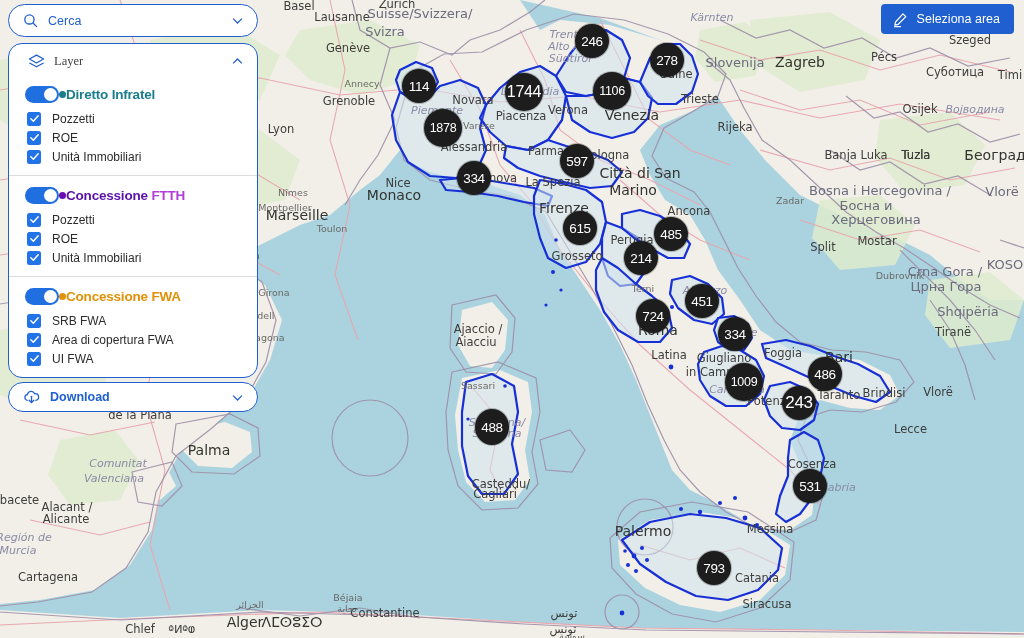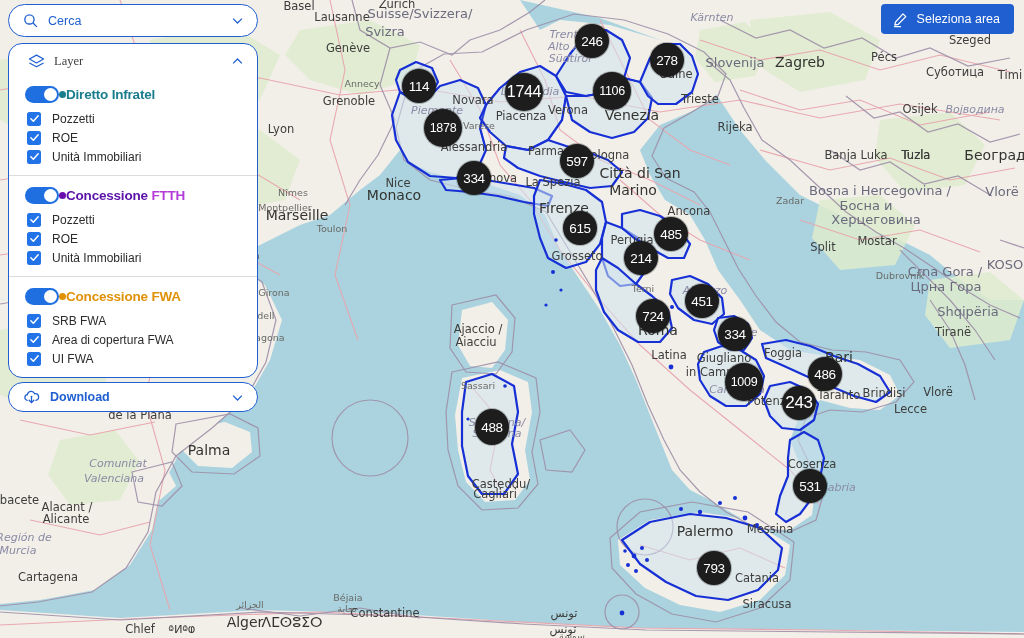--- a/index.html
+++ b/index.html
@@ -453,25 +453,25 @@
       <div class="maplabel city" style="left: 669px; top: 355px;">Latina</div>
       <div class="maplabel region" style="left: 740px; top: 332px;">Molise</div>
       <div class="maplabel city" style="left: 783px; top: 353px;">Foggia</div>
       <div class="maplabel bigcity" style="left: 839px; top: 357px;">Bari</div>
       <div class="maplabel city" style="left: 724px; top: 358px;">Giugliano</div>
       <div class="maplabel city" style="left: 722px; top: 372px;">in Campania</div>
       <div class="maplabel region" style="left: 737px; top: 389px;">Campania</div>
       <div class="maplabel city" style="left: 770px; top: 401px;">Potenza</div>
       <div class="maplabel city" style="left: 839px; top: 395px;">Taranto</div>
       <div class="maplabel city" style="left: 884px; top: 393px;">Brindisi</div>
-      <div class="maplabel city" style="left: 890px; top: 409px; padding-left: 41px;">Lecce</div>
+      <div class="maplabel city" style="left: 890px; top: 429px; padding-left: 41px;">Lecce</div>
       <div class="maplabel city" style="left: 812px; top: 464px;">Cosenza</div>
       <div class="maplabel region" style="left: 833px; top: 487px;">Calabria</div>
       <div class="maplabel city" style="left: 770px; top: 529px;">Messina</div>
-      <div class="maplabel bigcity" style="left: 705px; top: 531px; text-align: center;">Palermo</div>
+      <div class="maplabel bigcity" style="left: 643px; top: 531px; text-align: center;">Palermo</div>
       <div class="maplabel city" style="left: 757px; top: 578px;">Catania</div>
       <div class="maplabel city" style="left: 767px; top: 604px;">Siracusa</div>
       <div class="maplabel small" style="left: 478px; top: 385px;">Sassari</div>
       <div class="maplabel region" style="left: 497px; top: 422px;">Sardegna/</div>
       <div class="maplabel region" style="left: 497px; top: 433px;">Sardigna</div>
       <div class="maplabel city" style="left: 501px; top: 484px;">Casteddu/</div>
       <div class="maplabel city" style="left: 495px; top: 494px;">Cagliari</div>
       <div class="maplabel city" style="left: 478px; top: 329px;">Ajaccio /</div>
       <div class="maplabel city" style="left: 476px; top: 342px;">Aiacciu</div>
       <div class="maplabel city" style="left: 398px; top: 183px;">Nice</div>

